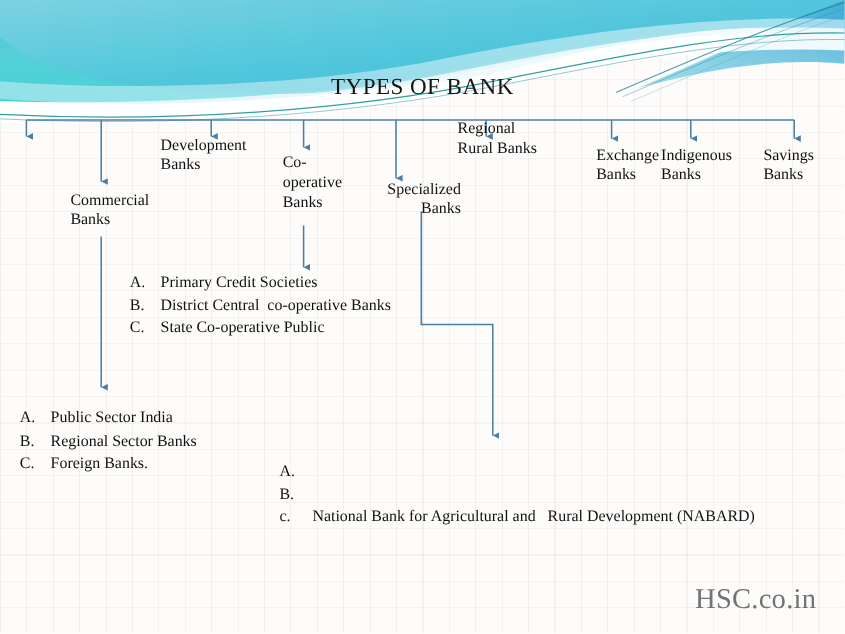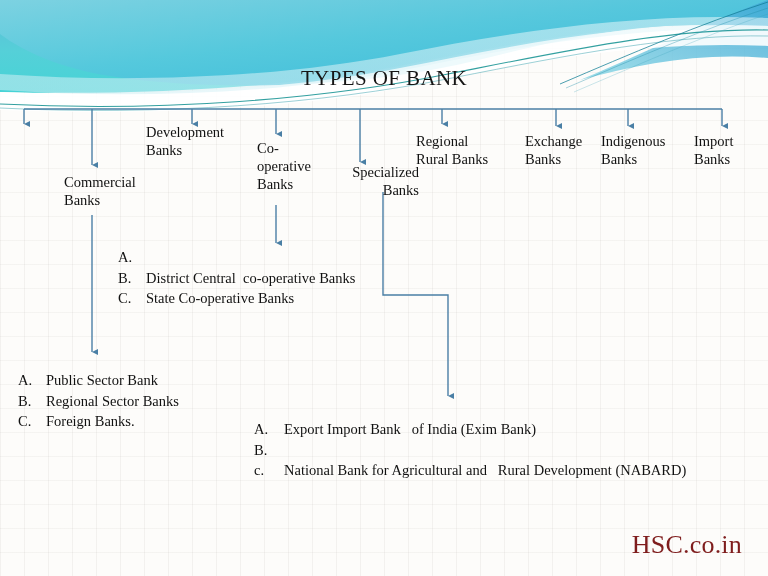--- a/index.html
+++ b/index.html
@@ -96,21 +96,21 @@
     display: inline-block;
     white-space: pre;
   }
 
   
   .watermark {
     position: absolute;
     right: 26px;
     bottom: 16px;
     font-size: 26px;
-    color: #7f1d1d;
+    color: #737373;
     z-index: 7;
     letter-spacing: 0.2px;
   }
 </style>
 </head>
 <body>
 
 <div id="slide">
 
   <div class="paper-grid"></div>
@@ -198,65 +198,65 @@
   <div class="node" style="left:146px; top:123px; width:104px;">Development
 Banks</div>
 
   <div class="node" style="left:257px; top:139px; width:70px;">Co-
 operative
 Banks</div>
 
   <div class="node" style="left:335px; top:163px; width:84px;text-align:right;">Specialized
 Banks</div>
 
-  <div class="node" style="left:416px; top:132px; width:98px;">Regional
+  <div class="node" style="left:416px; top:108px; width:98px;">Regional
 Rural Banks</div>
 
-  <div class="node" style="left:525px; top:132px; width:82px;">Exchange
+  <div class="node" style="left:542px; top:132px; width:82px;">Exchange
 Banks</div>
 
   <div class="node" style="left:601px; top:132px; width:86px;">Indigenous
 Banks</div>
 
-  <div class="node" style="left:694px; top:132px; width:70px;">Import
+  <div class="node" style="left:694px; top:132px; width:70px;">Savings
 Banks</div>
 
   <div class="sublist" style="left:118px; top:247px;">
     <div class="row">
       <span class="marker" style="width:28px;">A.</span>
+      <span class="txt">Primary Credit Societies</span>
     </div>
     <div class="row">
       <span class="marker" style="width:28px;">B.</span>
       <span class="txt">District Central  co-operative Banks</span>
     </div>
     <div class="row">
       <span class="marker" style="width:28px;">C.</span>
-      <span class="txt">State Co-operative Banks</span>
+      <span class="txt">State Co-operative Public</span>
     </div>
   </div>
 
   <div class="sublist" style="left:18px; top:370px;">
     <div class="row">
       <span class="marker" style="width:28px;">A.</span>
-      <span class="txt">Public Sector Bank</span>
+      <span class="txt">Public Sector India</span>
     </div>
     <div class="row">
       <span class="marker" style="width:28px;">B.</span>
       <span class="txt">Regional Sector Banks</span>
     </div>
     <div class="row">
       <span class="marker" style="width:28px;">C.</span>
       <span class="txt">Foreign Banks.</span>
     </div>
   </div>
 
   <div class="sublist" style="left:254px; top:419px;">
     <div class="row">
       <span class="marker" style="width:30px;">A.</span>
-      <span class="txt">Export Import Bank   of India (Exim Bank)</span>
     </div>
     <div class="row">
       <span class="marker" style="width:22px;">B.</span>
     </div>
     <div class="row">
       <span class="marker" style="width:30px;">c.</span>
       <span class="txt">National Bank for Agricultural and   Rural Development (NABARD)</span>
     </div>
   </div>
 

